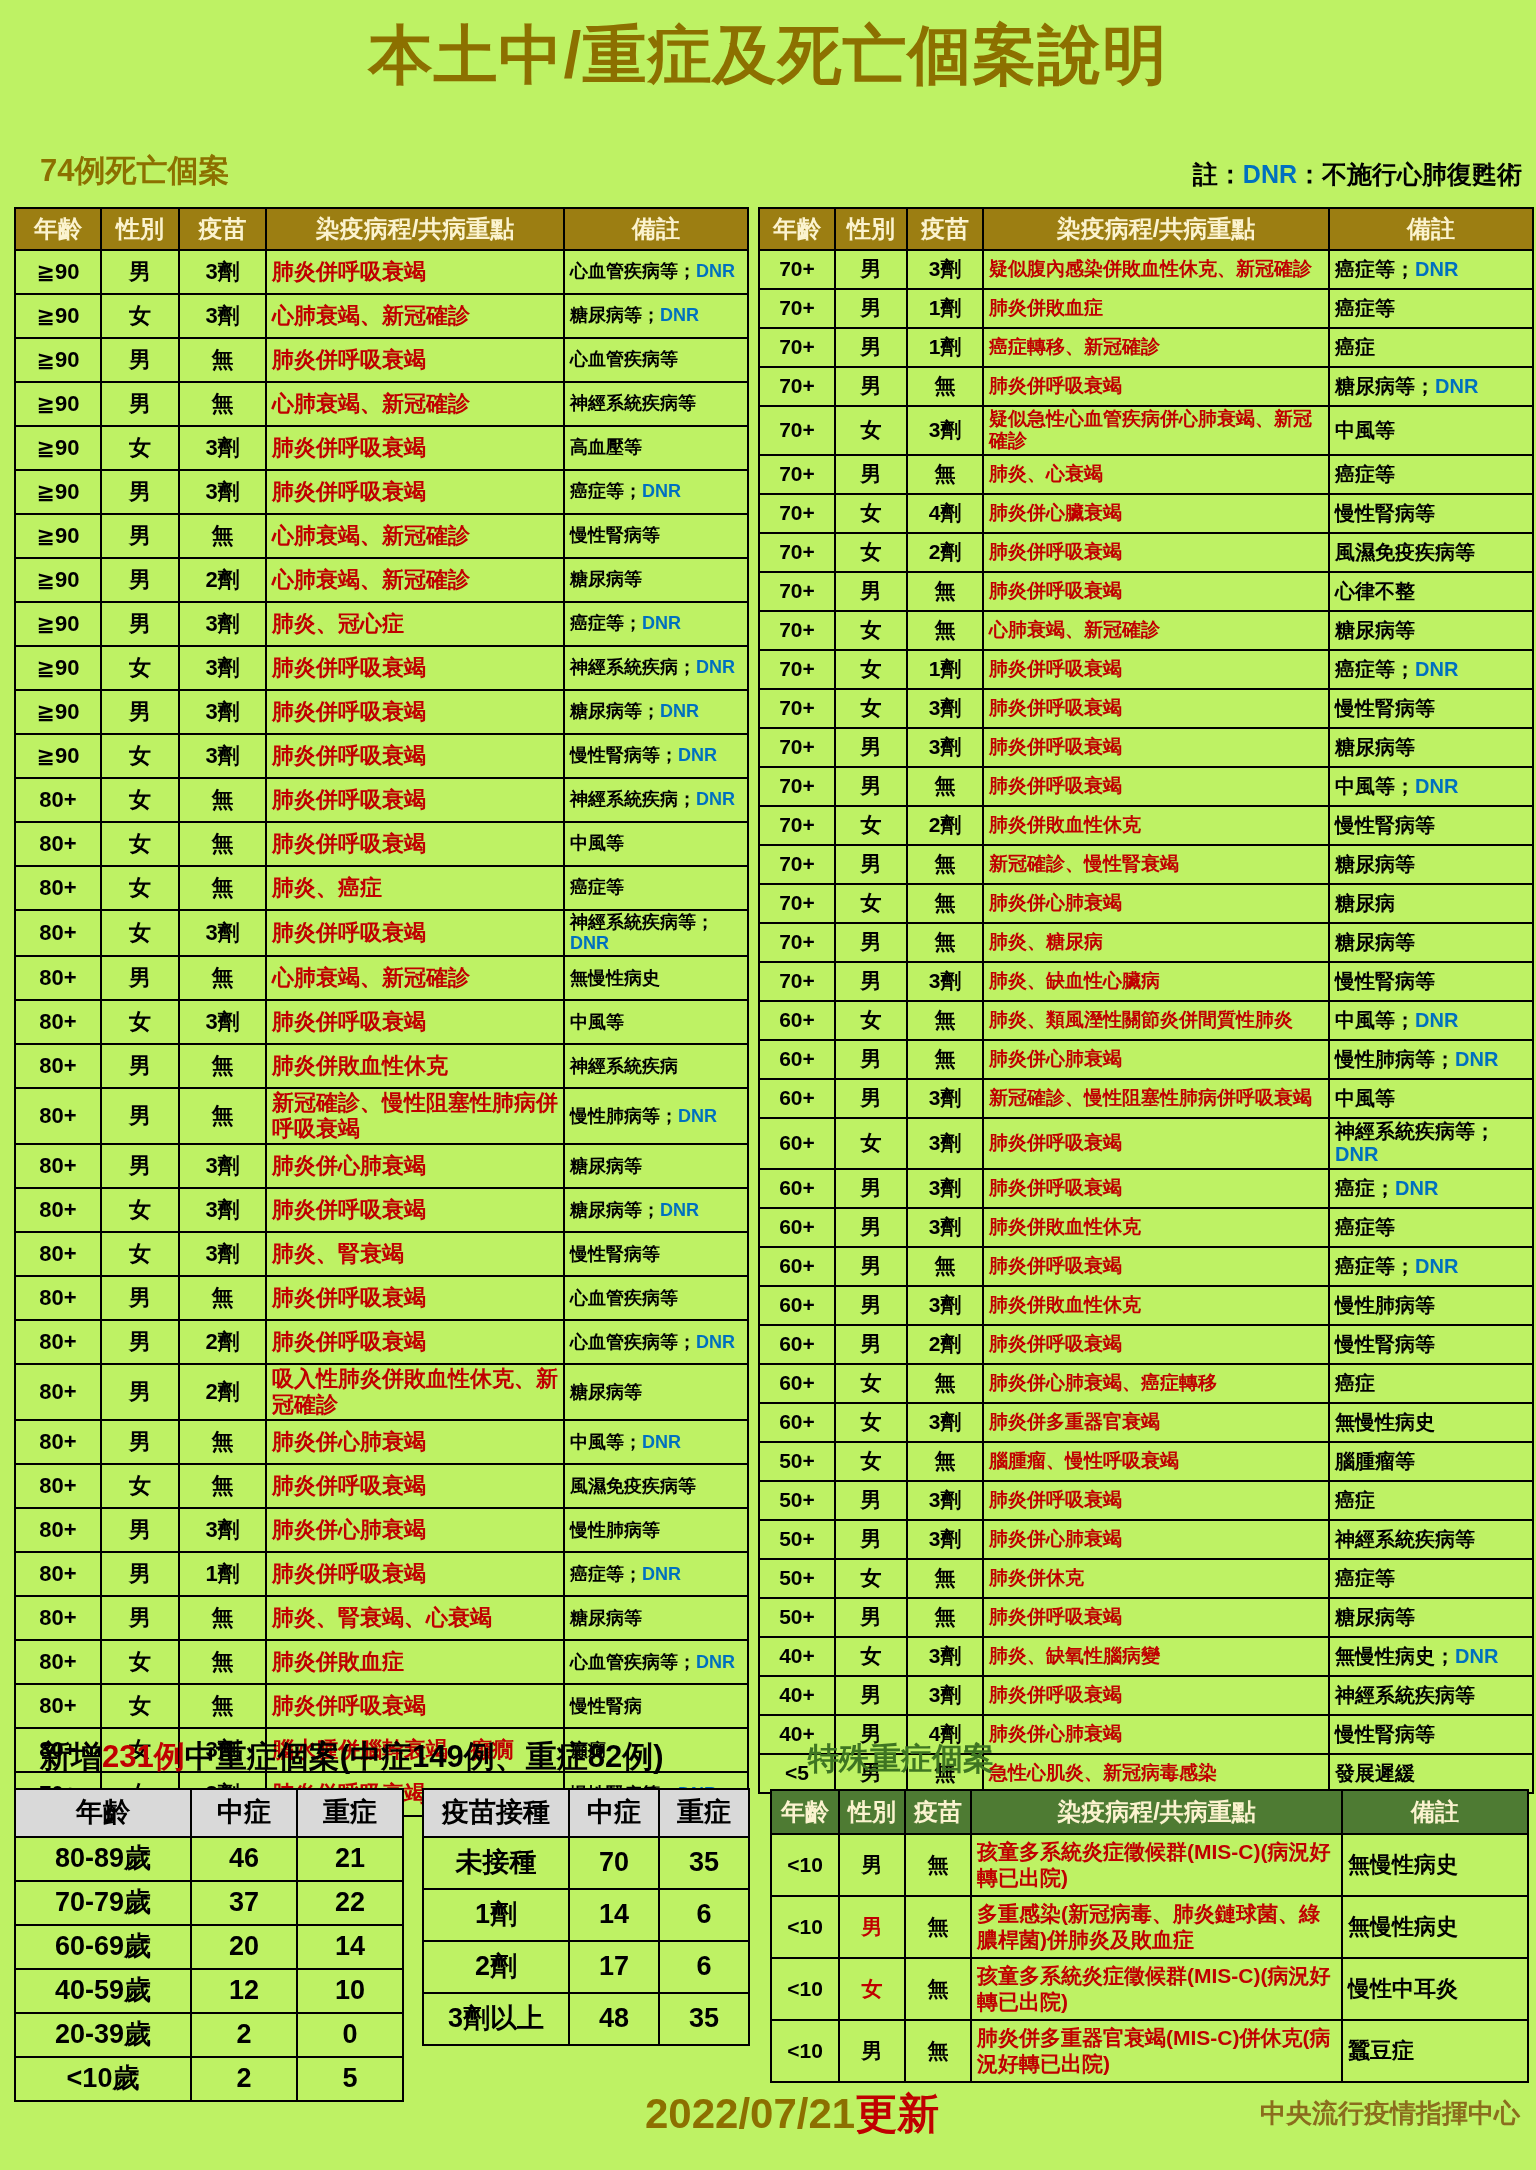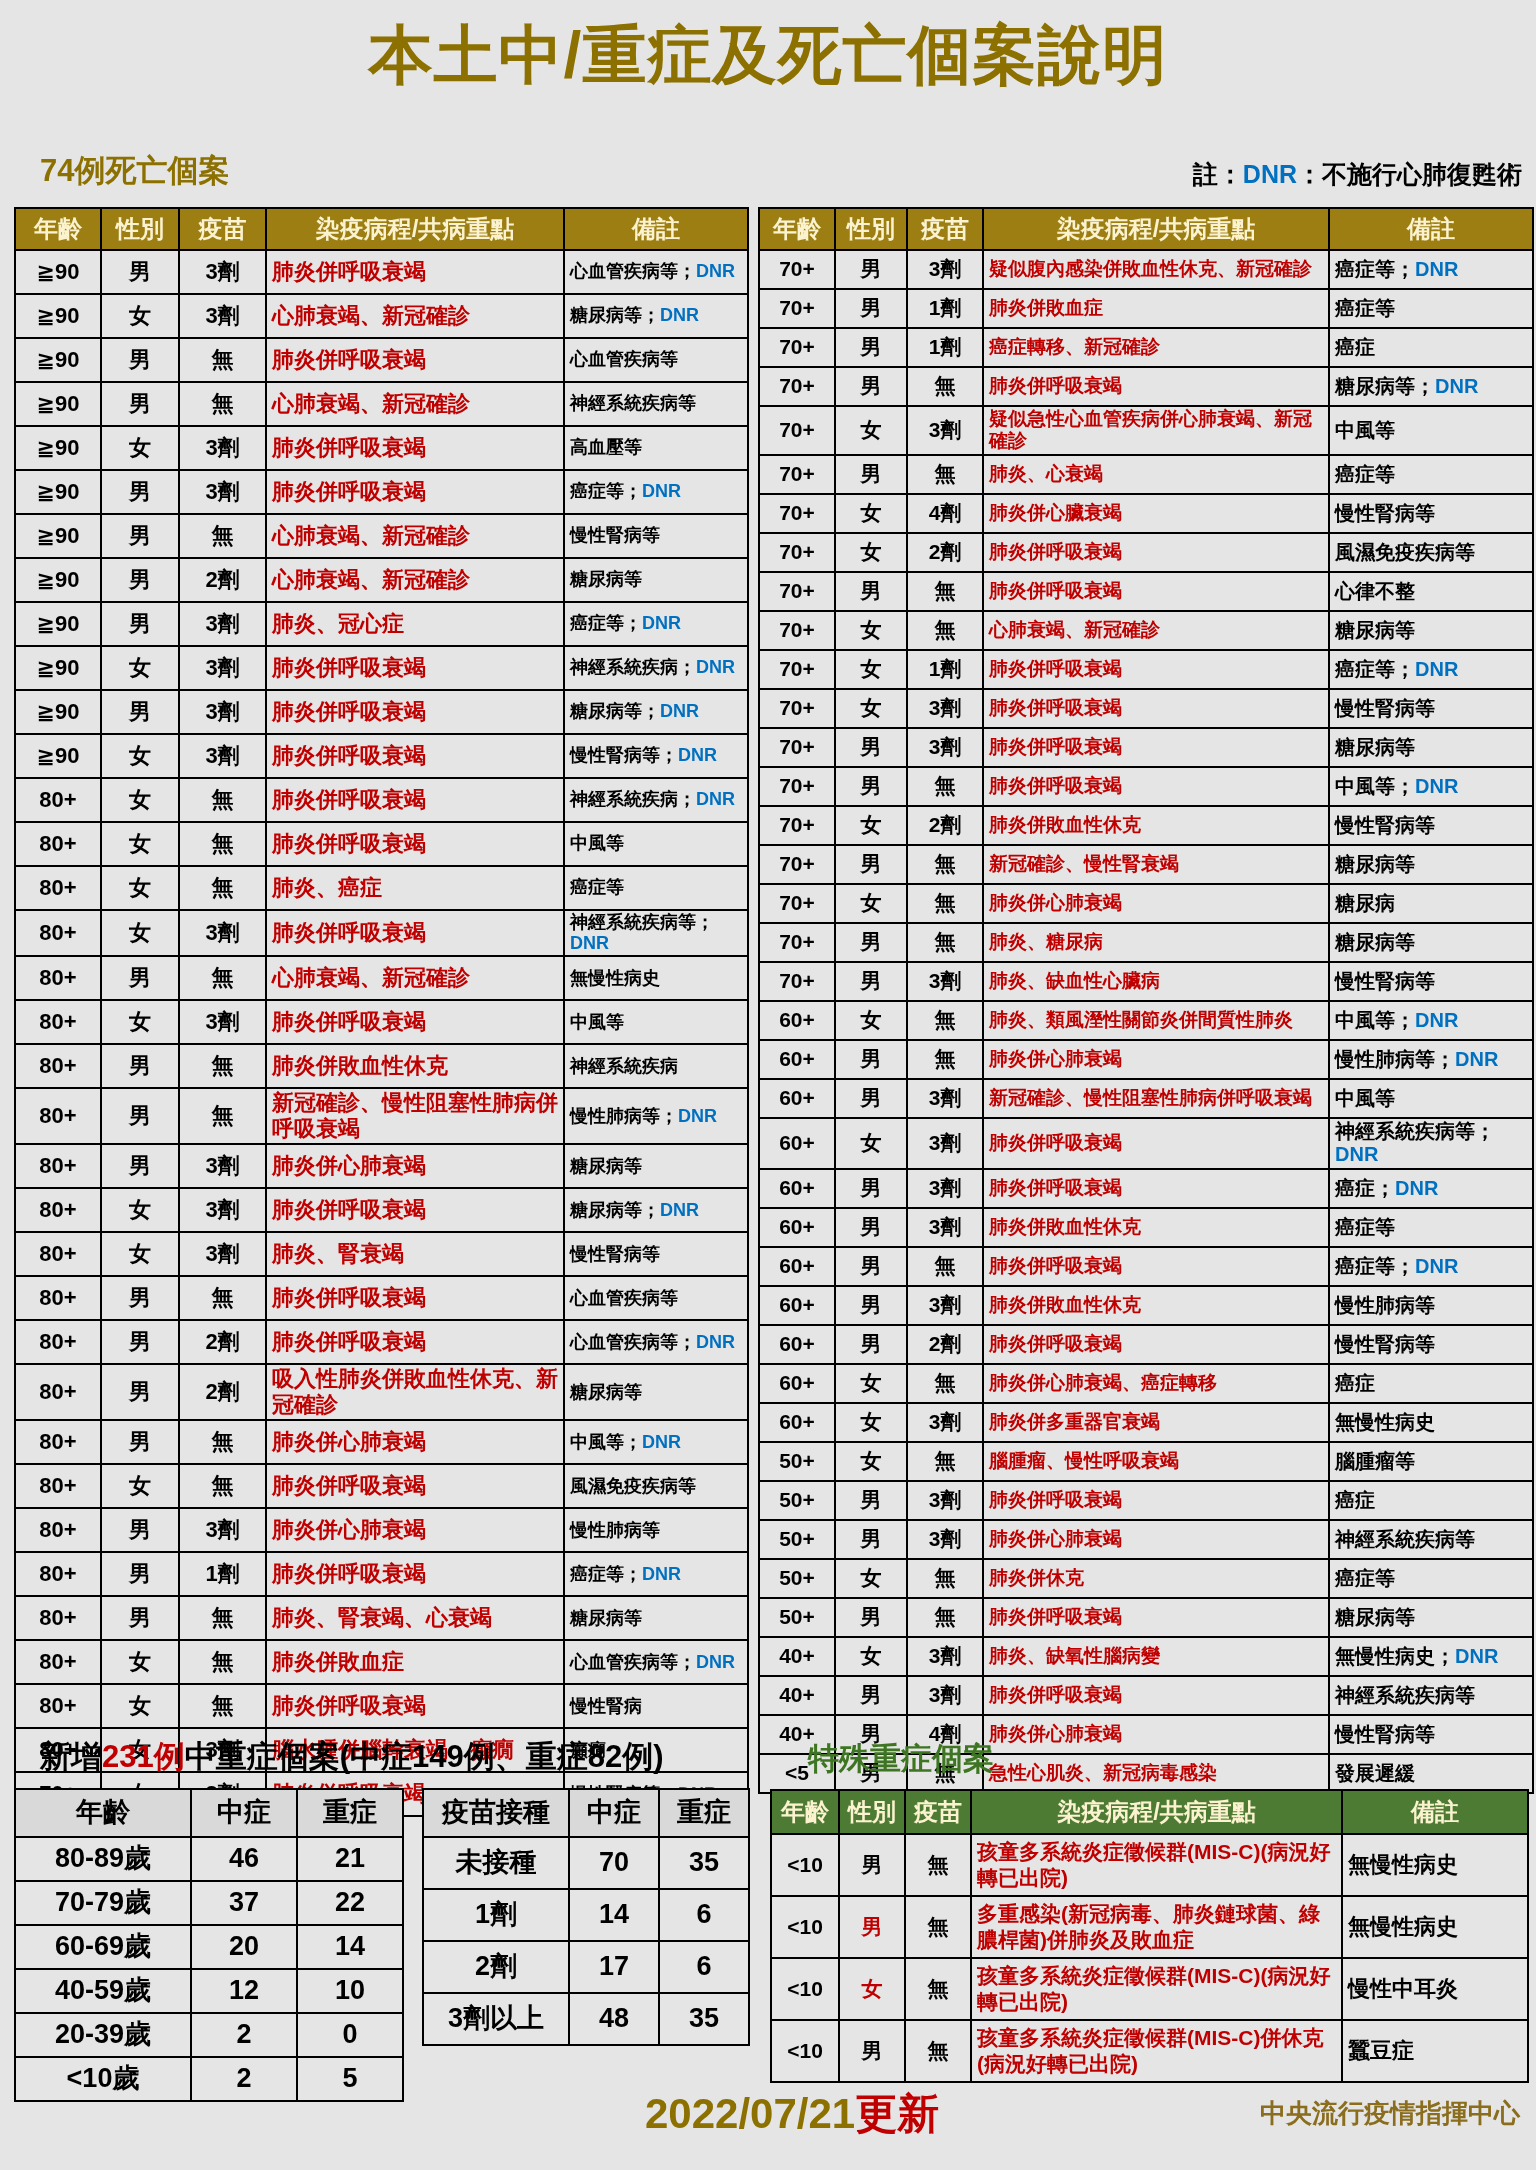--- a/index.html
+++ b/index.html
@@ -1,16 +1,16 @@
 <!DOCTYPE html>
 <html><head>
 <meta charset="utf-8">
 <style>
   html,body{margin:0;padding:0;background:#fff;}
-  .page{position:relative;width:1536px;height:2170px;background:#e5e5e5;
+  .page{position:relative;width:1536px;height:2170px;background:#bef264;
         font-family:"Liberation Sans","DejaVu Sans",sans-serif;font-weight:700;color:#000;overflow:hidden;}
   .title{position:absolute;top:12px;left:0;width:100%;text-align:center;font-size:64px;color:#8c7000;letter-spacing:1px;}
   .subtitle{position:absolute;top:100px;left:42px;font-size:34px;white-space:nowrap;}
   .deaths-label{position:absolute;top:150px;left:40px;font-size:31px;color:#8c7000;}
   .dnr-note{position:absolute;top:158px;right:14px;font-size:25px;}
   .red{color:#c00000;}
   .gold{color:#8c7000;}
   .dnr{color:#0070c0;}
 
   table{border-collapse:collapse;table-layout:fixed;}
@@ -752,21 +752,21 @@
           <td class="c">&lt;10</td>
           <td class="c red">女</td>
           <td class="c">無</td>
           <td class="course">孩童多系統炎症徵候群(MIS-C)(病況好轉已出院)</td>
           <td class="note">慢性中耳炎</td>
         </tr>
         <tr>
           <td class="c">&lt;10</td>
           <td class="c">男</td>
           <td class="c">無</td>
-          <td class="course">孩童多系統炎症徵候群(MIS-C)併休克(病況好轉已出院)</td>
+          <td class="course">肺炎併多重器官衰竭(MIS-C)併休克(病況好轉已出院)</td>
           <td class="note">蠶豆症</td>
         </tr>
       </tbody>
   </table>
 
   <div class="footer-date">
     <span class="gold">2022/07/21</span><span class="red">更新</span>
   </div>
 
   <div class="footer-agency">中央流行疫情指揮中心</div>

